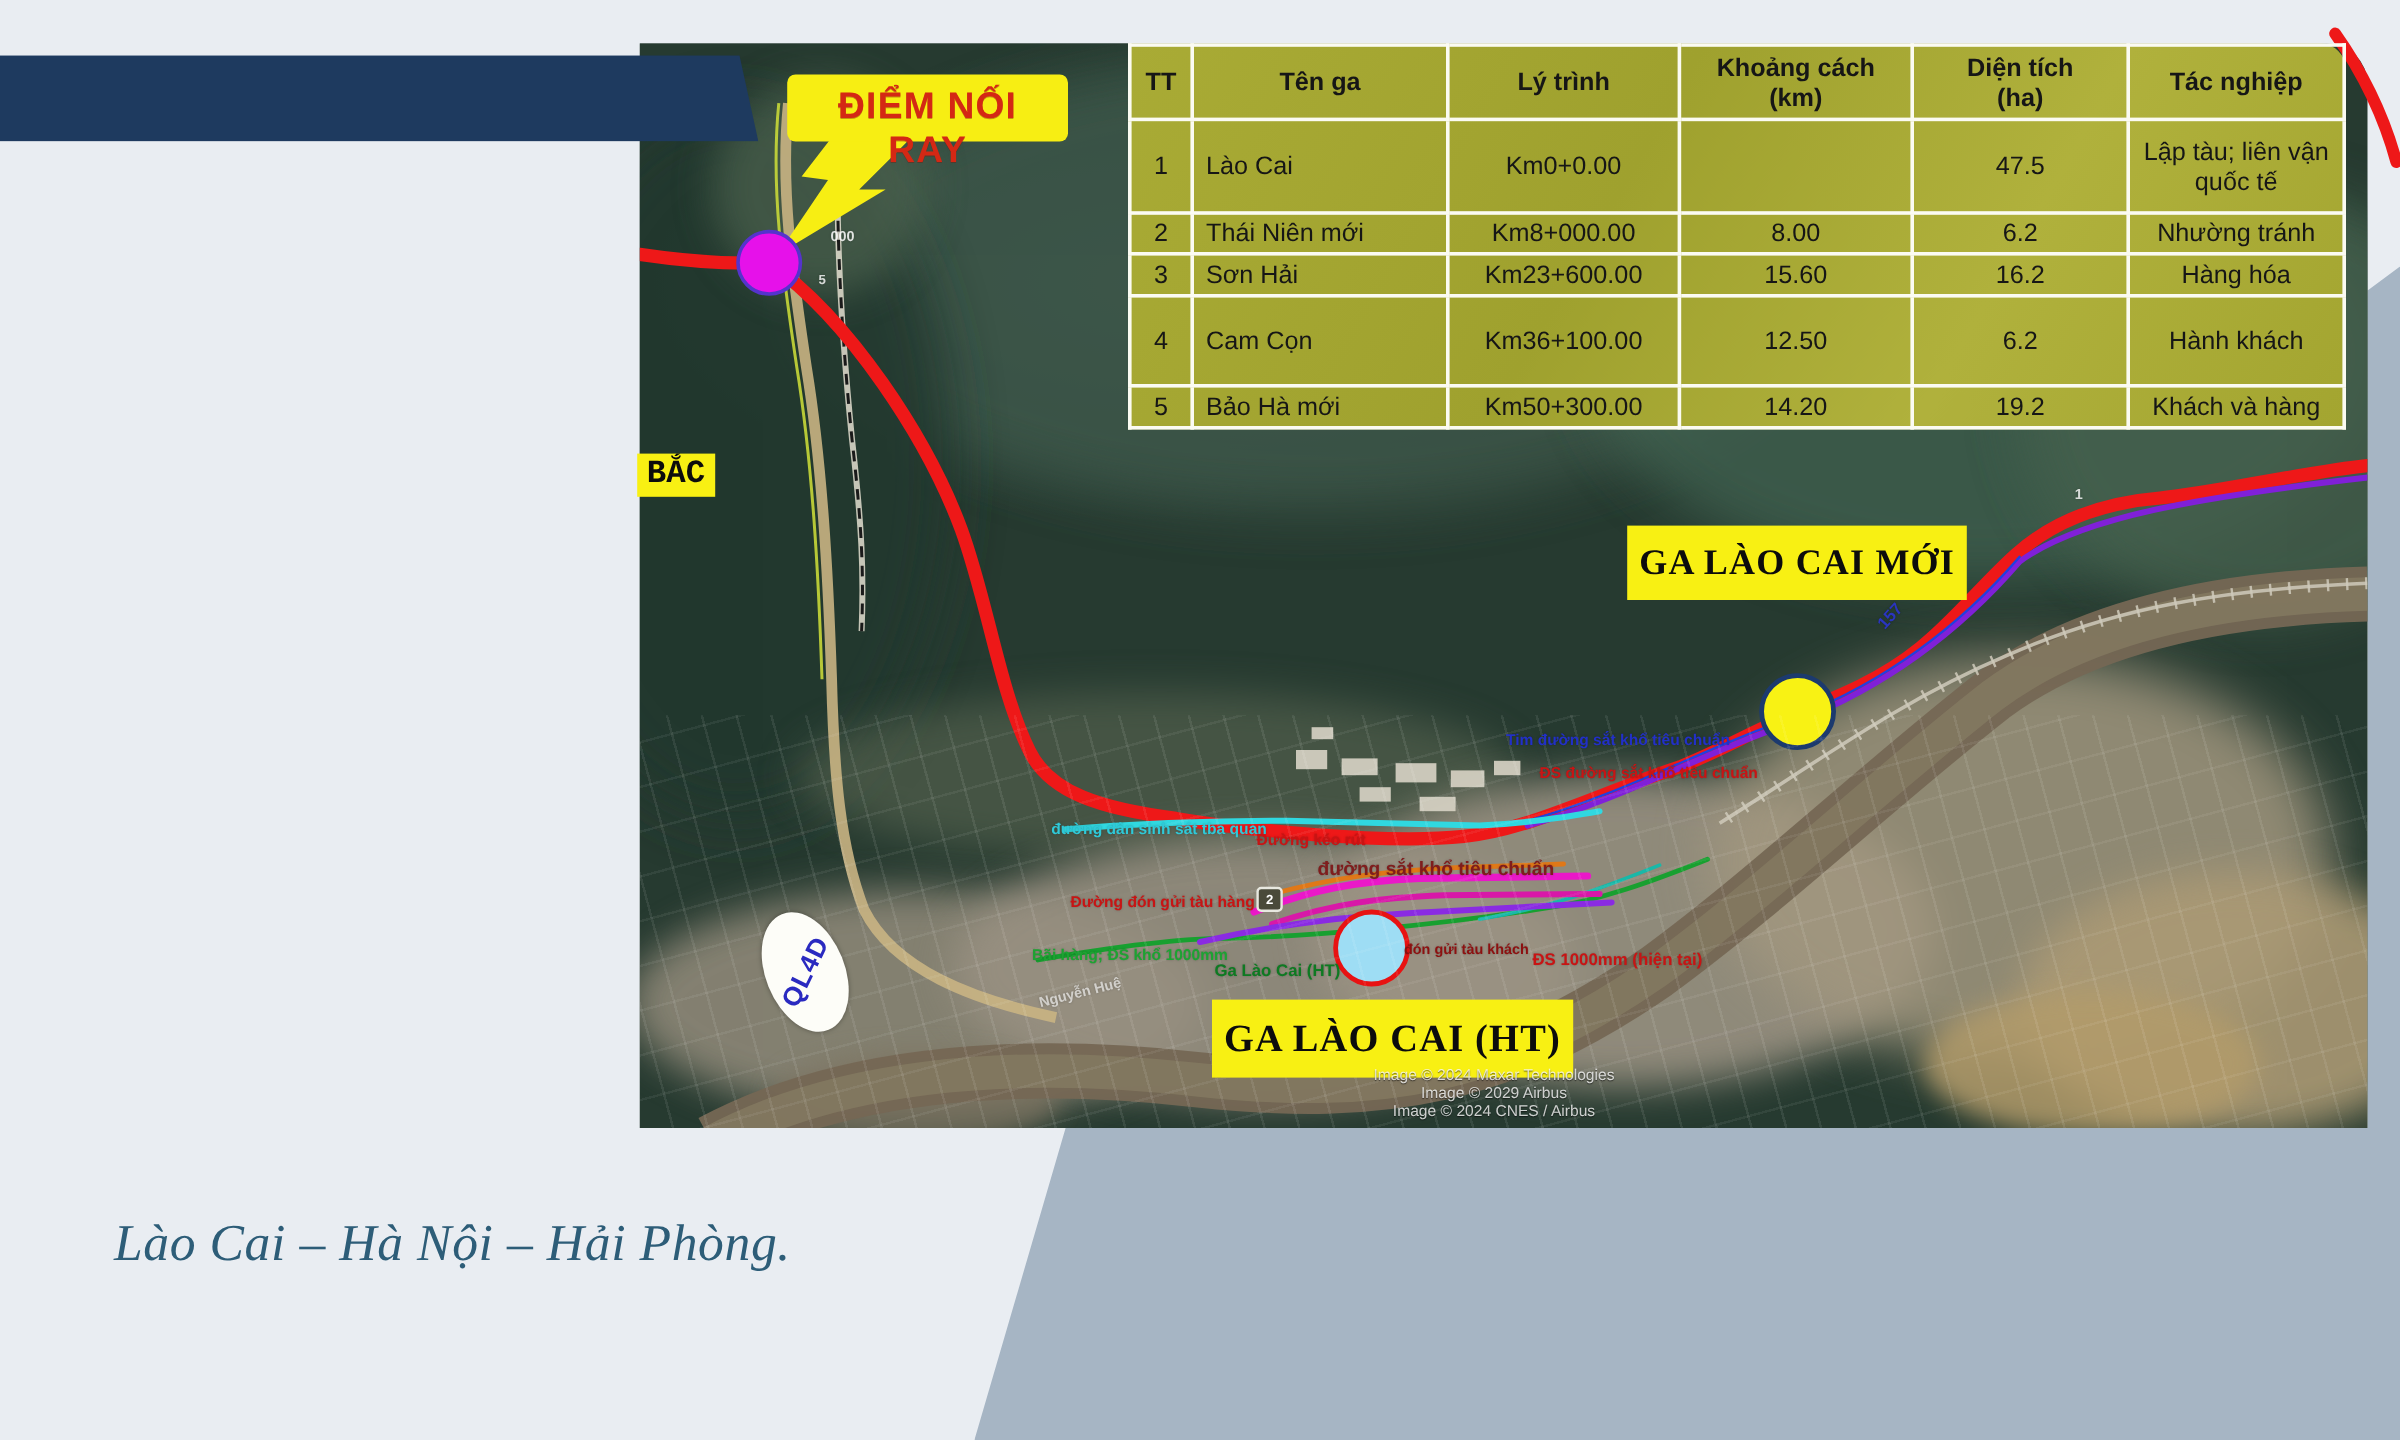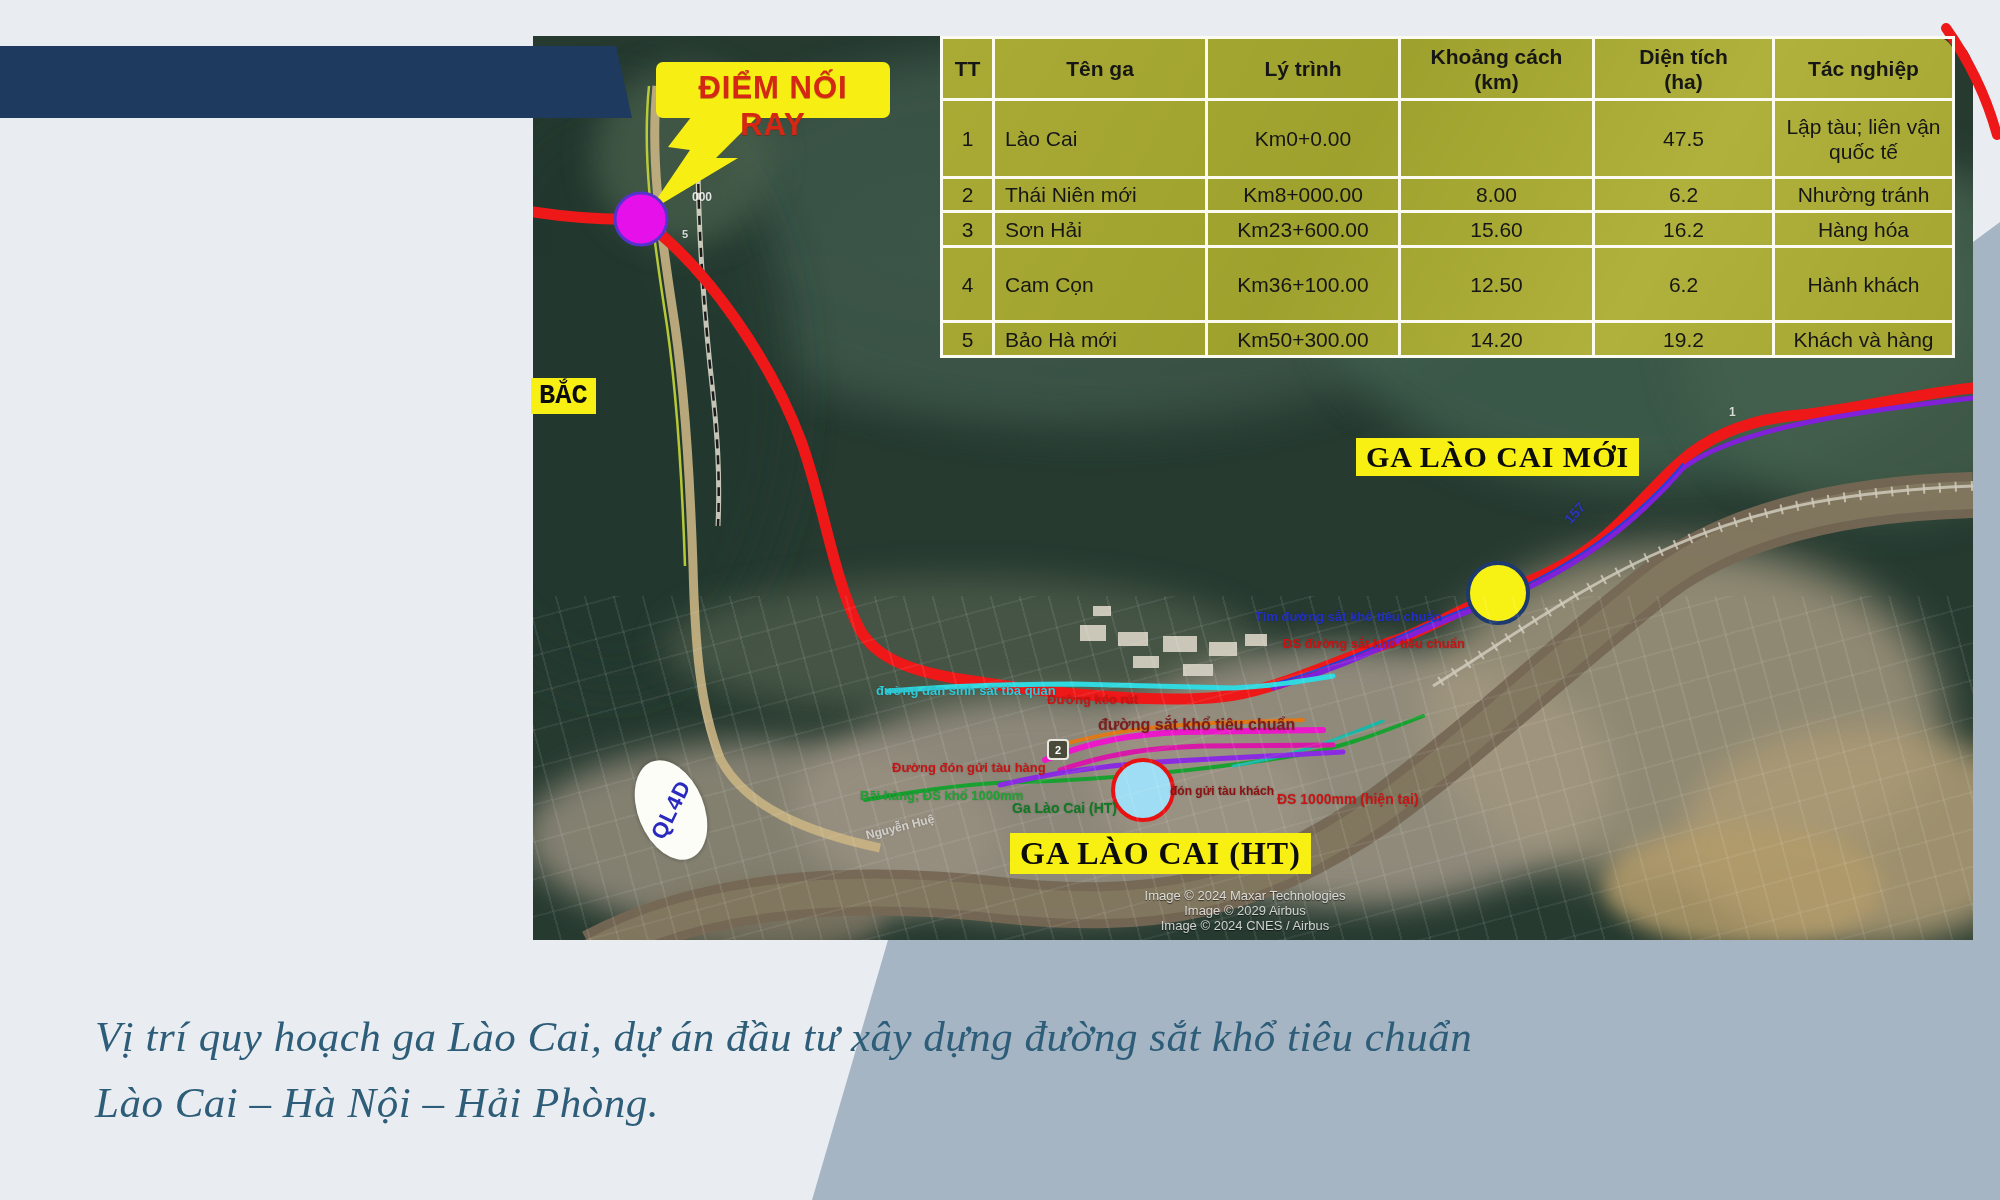--- a/index.html
+++ b/index.html
@@ -49,21 +49,21 @@
   .station-table td.cell-name{text-align:left;padding-left:10px;}
 
   
   .callout-box{position:absolute;left:656px;top:62px;width:234px;height:56px;background:#f7ee13;border-radius:7px;z-index:6;}
   .callout-text{position:absolute;left:640px;top:40px;width:266px;z-index:7;text-align:center;
     color:#d42814;font-weight:800;font-size:31px;line-height:37px;letter-spacing:1px;
     text-shadow:0 1px 0 rgba(120,20,10,.4);margin-top:29px;}
 
   
   .ylabel{position:absolute;background:#f8f013;color:#0c0c0c;font-family:"Liberation Serif",serif;
-    font-weight:bold;z-index:6;white-space:nowrap;padding:2px 10px;letter-spacing:1px;}
+    font-weight:bold;z-index:6;white-space:nowrap;padding:14px 10px;letter-spacing:1px;}
   .label-new{left:1356px;top:438px;font-size:30px;}
   .label-ht{left:1010px;top:833px;font-size:32px;}
   .label-bac{left:531px;top:378px;font-size:27px;font-family:Liberation Mono, monospace;letter-spacing:0;padding:3px 8px;}
 
   
   .ql-oval{position:absolute;left:638px;top:758px;width:66px;height:104px;background:#fdfdf8;border-radius:50%;
     z-index:6;transform:rotate(-22deg);display:flex;align-items:center;justify-content:center;
     box-shadow:0 0 4px rgba(0,0,0,.35);}
   .ql-oval span{transform:rotate(-42deg);color:#2a2ac0;font-weight:800;font-size:22px;letter-spacing:1px;}
 
@@ -256,38 +256,37 @@
   <div class="ql-oval">
     <span>QL4D</span>
   </div>
 
   <div class="shield2">2</div>
 
   <div class="anno-layer">
       <span class="anno" style="left: 876px; top: 683px; color: rgb(47, 201, 216); font-size: 13px;">đường dân sinh sát tba quan</span>
       <span class="anno" style="left: 1047px; top: 692px; color: rgb(200, 20, 20); font-size: 13px;">Đường kéo rút</span>
       <span class="anno" style="left: 1098px; top: 716px; color: #7f1d1d; font-size: 16px;">đường sắt khổ tiêu chuẩn</span>
-      <span class="anno" style="left: 892px; top: 760px; color: rgb(200, 20, 20); font-size: 13px; text-align: center;">Đường đón gửi tàu hàng</span>
+      <span class="anno" style="left: 892px; top: 744px; color: rgb(200, 20, 20); font-size: 13px; text-align: center;">Đường đón gửi tàu hàng</span>
       <span class="anno" style="left: 860px; top: 788px; color: rgb(29, 163, 50); font-size: 13px;">Bãi hàng; ĐS khổ 1000mm</span>
       <span class="anno" style="left: 1012px; top: 800px; color: rgb(14, 122, 34); font-size: 14px;">Ga Lào Cai (HT)</span>
       <span class="anno" style="left: 1170px; top: 784px; color: rgb(141, 16, 16); font-size: 12px;">đón gửi tàu khách</span>
       <span class="anno" style="left: 1277px; top: 791px; color: rgb(200, 20, 20); font-size: 14px;">ĐS 1000mm (hiện tại)</span>
       <span class="anno" style="left: 1255px; top: 609px; color: rgb(34, 48, 200); font-size: 13px;">Tim đường sắt khổ tiêu chuẩn</span>
       <span class="anno" style="left: 1283px; top: 636px; color: rgb(200, 20, 20); font-size: 13px;">ĐS đường sắt khổ tiêu chuẩn</span>
       <span class="anno" style="left: 1563px; top: 505px; color: rgb(42, 53, 192); font-size: 14px; transform: rotate(-48deg);">157</span>
       <span class="anno" style="left: 865px; top: 820px; color: rgba(255, 255, 255, 0.65); font-size: 12px; transform: rotate(-14deg);">Nguyễn Huệ</span>
       <span class="anno" style="left: 692px; top: 190px; color: rgba(255, 255, 255, 0.85); font-size: 12px;">000</span>
       <span class="anno" style="left: 682px; top: 228px; color: rgba(255, 255, 255, 0.8); font-size: 11px;">5</span>
       <span class="anno" style="left: 1729px; top: 405px; color: rgba(255, 255, 255, 0.8); font-size: 12px;">1</span>
     </div>
 
   <div class="attrib">
       <p>Image © 2024 Maxar Technologies</p>
       <p>Image © 2029 Airbus</p>
       <p>Image © 2024 CNES / Airbus</p>
     </div>
 
   <div class="caption">
-    <div>Vị trí quy hoạch ga Lào Cai, dự án đầu tư xây dựng đường sắt khổ tiêu chuẩn</div>
     <div>Lào Cai – Hà Nội – Hải Phòng.</div>
   </div>
 
 </div>
 
 </body></html>

